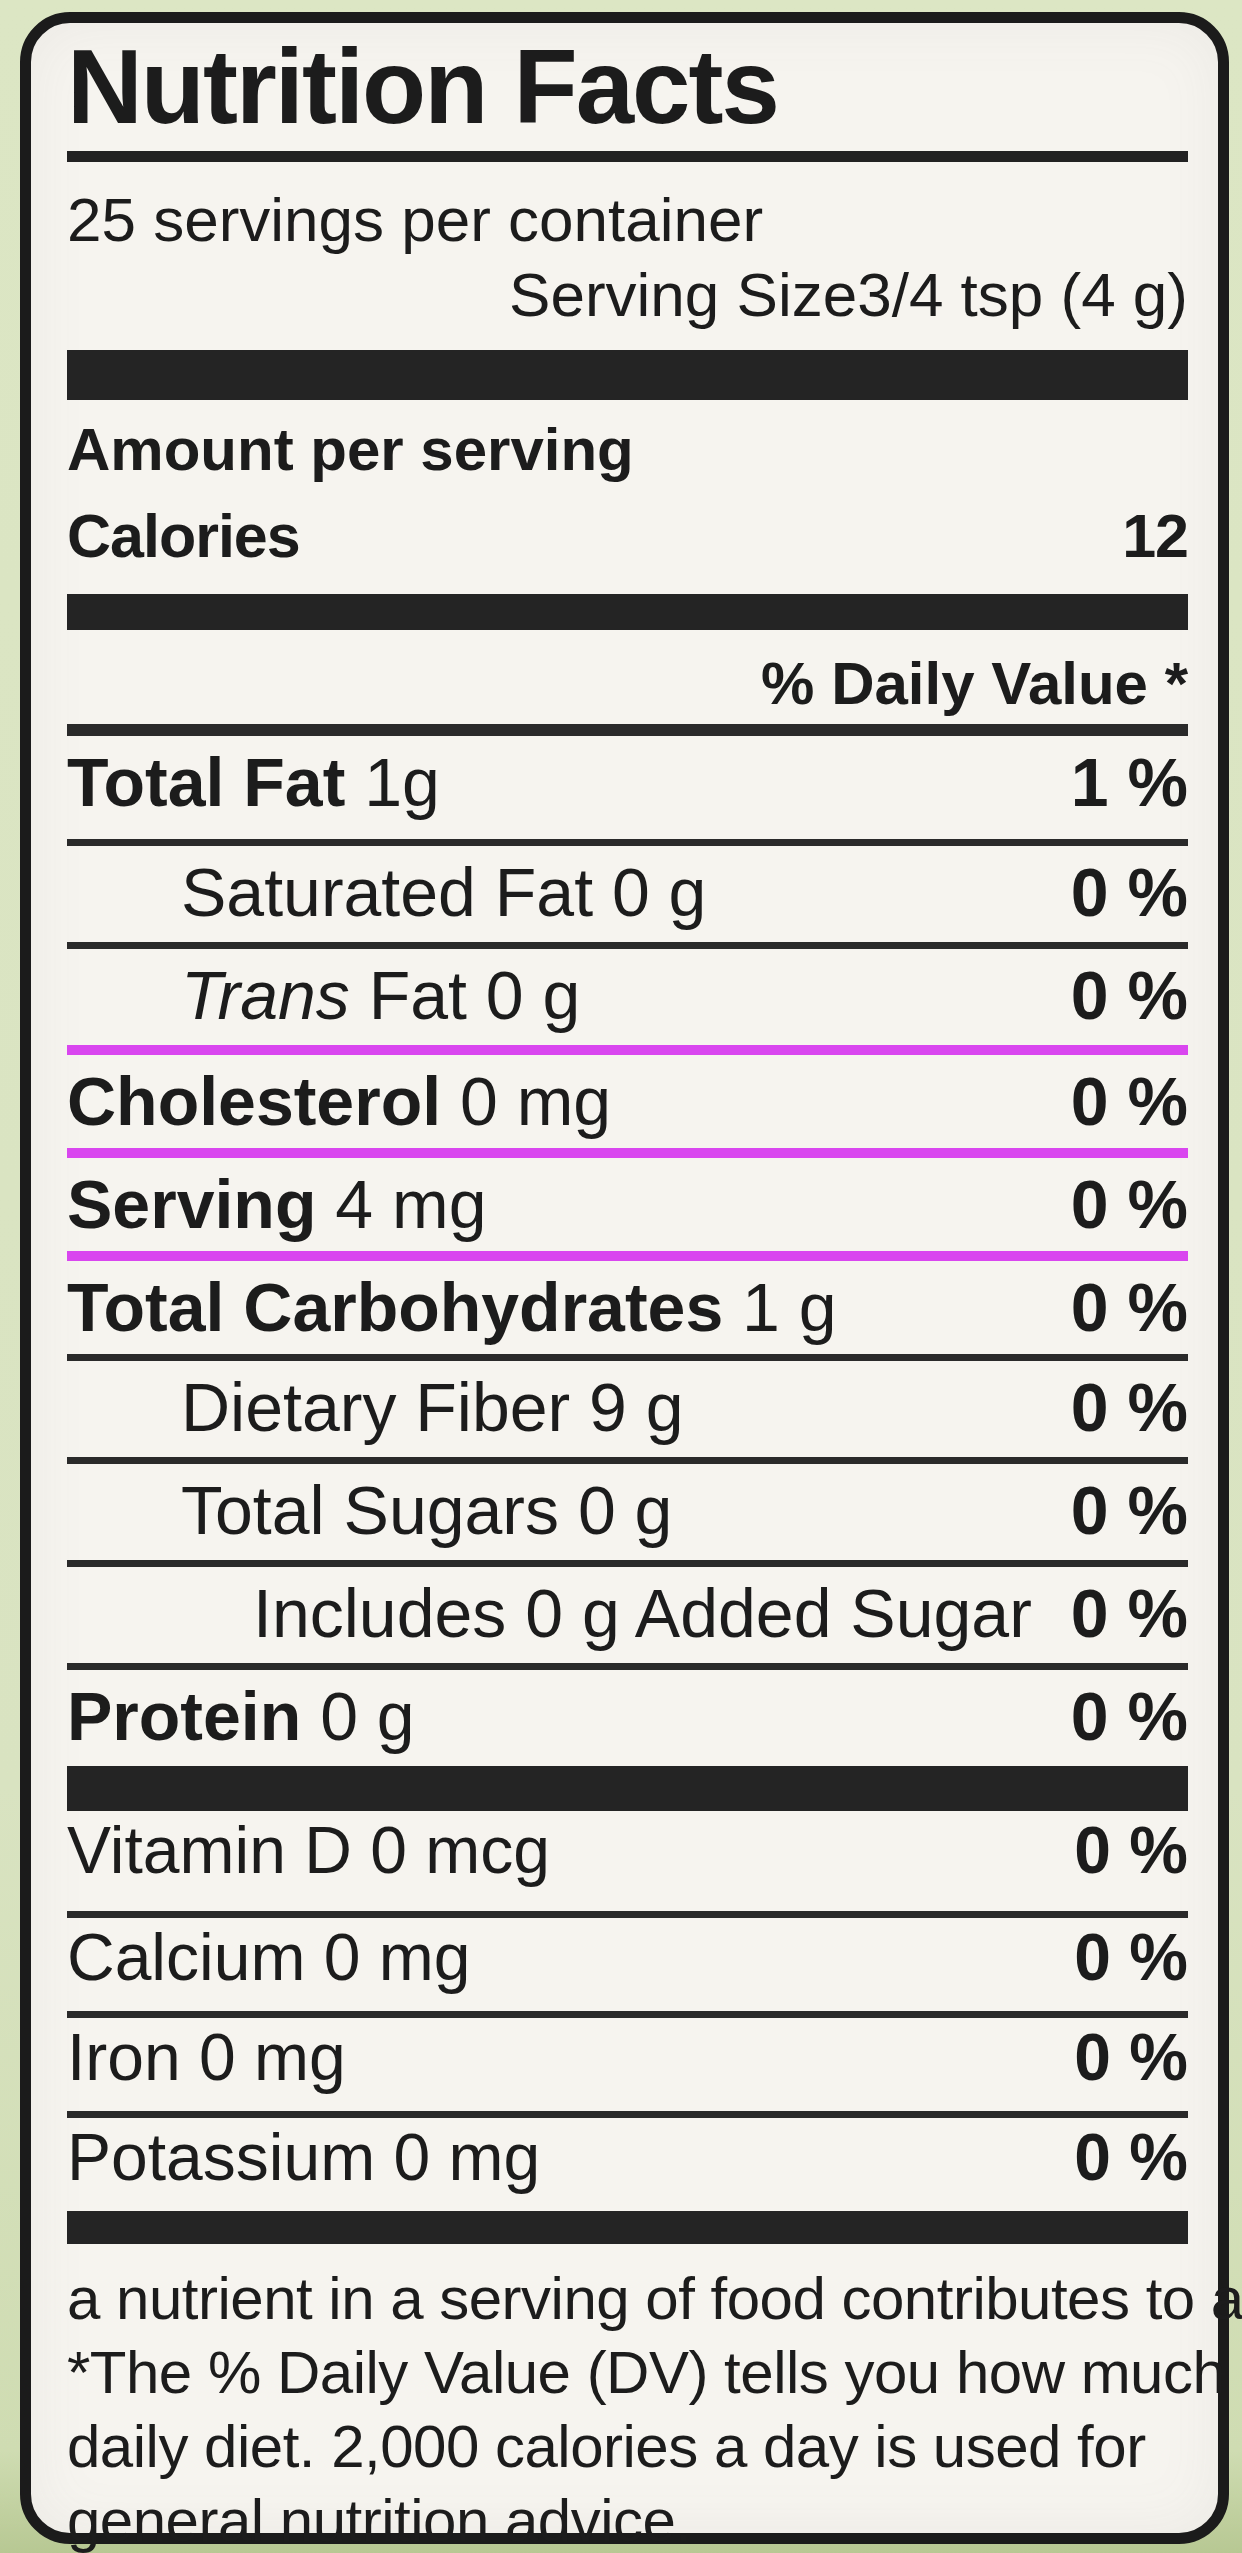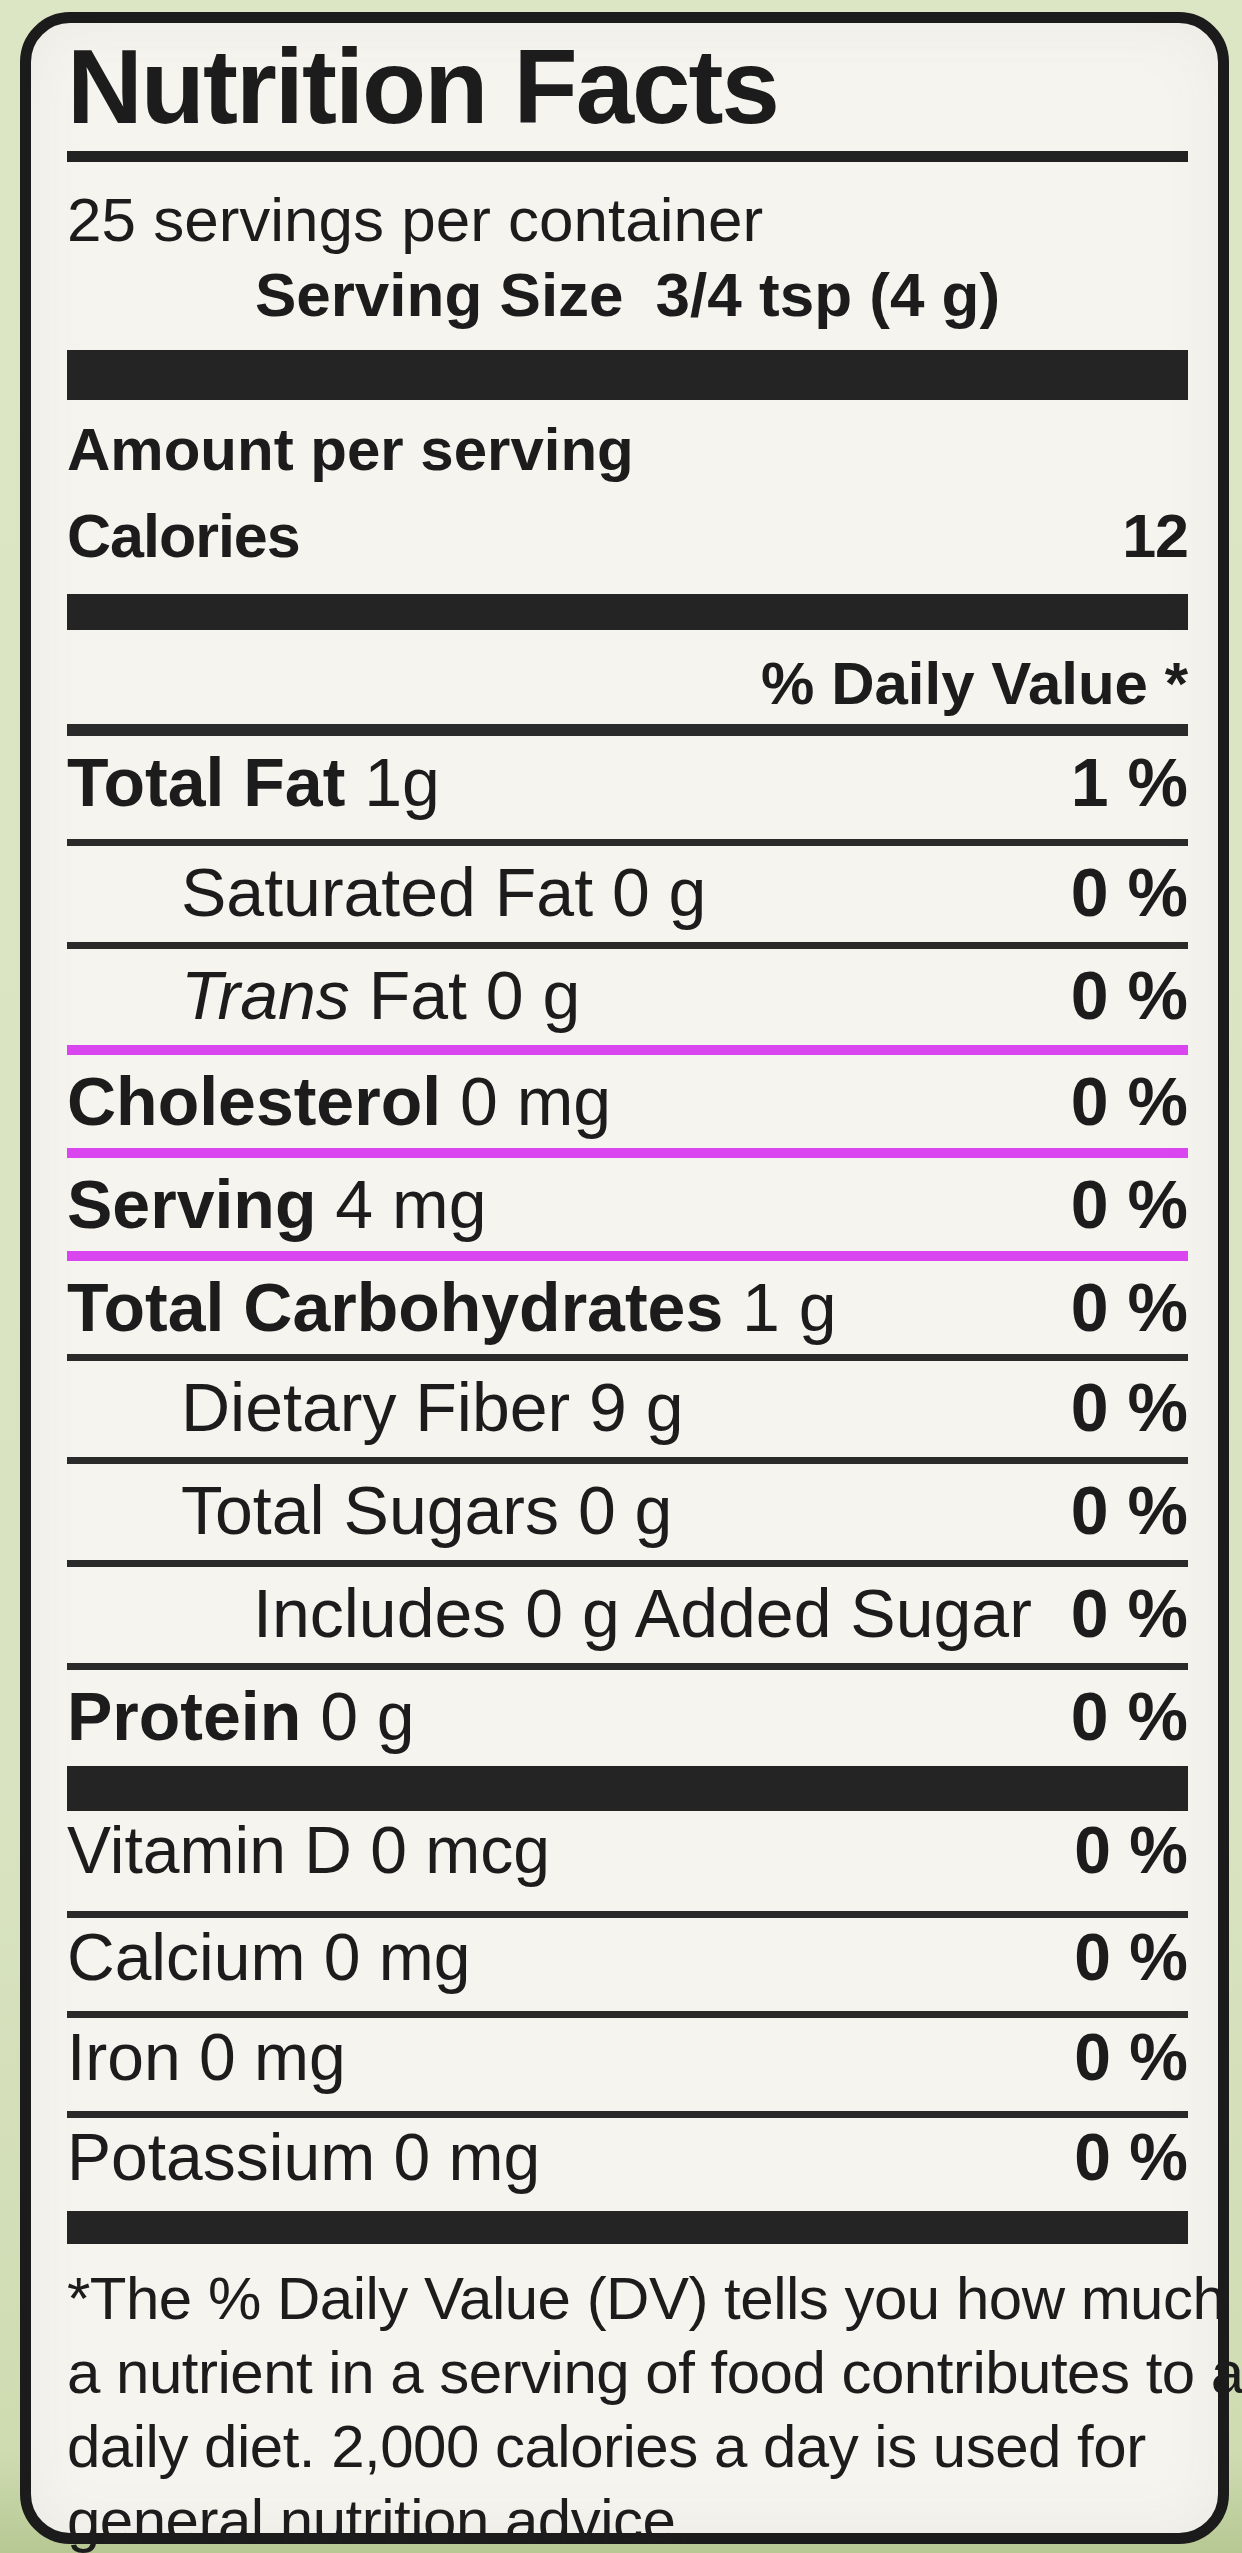--- a/index.html
+++ b/index.html
@@ -20,21 +20,21 @@
     padding:8px 30px 0 36px;
     box-sizing:border-box;
     box-shadow:inset 0 0 60px rgba(120,120,110,.08);
   }
   .title{
     font-size:105px;font-weight:bold;letter-spacing:-2px;
     line-height:112px;white-space:nowrap;
   }
   .title-rule{height:11px;background:#222;margin-top:8px;}
   .servings{font-size:62px;line-height:76px;margin-top:20px;}
-  .ss-row{display:flex;justify-content:center;font-size:62px;font-weight:bold;line-height:74px;gap:32px;}
+  .ss-row{display:flex;justify-content:flex-end;font-size:62px;font-weight:normal;line-height:74px;}
   .bar{background:#242424;}
   .bar-xl{height:50px;margin-top:18px;}
   .bar-md{height:36px;margin-top:8px;}
   .bar-lg{height:45px;}
   .bar-sm{height:33px;}
   .aps{font-size:60px;font-weight:bold;line-height:72px;margin-top:14px;}
   .cal-row{display:flex;justify-content:space-between;align-items:baseline;
     font-size:61px;font-weight:bold;line-height:100px;letter-spacing:-1px;}
   .dv-header{font-size:60px;font-weight:bold;text-align:right;line-height:72px;margin-top:18px;}
   .dv-rule{height:12px;background:#2a2a2a;margin-top:4px;}
@@ -132,19 +132,19 @@
           <span><span>Iron 0 mg</span></span>
           <span class="dv">0 %</span>
         </div>
         <div class="vrow sep-thin">
           <span><span>Potassium 0 mg</span></span>
           <span class="dv">0 %</span>
         </div>
       </div>
     <div class="bar bar-sm"></div>
     <div class="footnote" id="footnote">
+        <div class="fline">a nutrient in a serving of food contributes to a</div>
         <div class="fline">*The % Daily Value (DV) tells you how much</div>
-        <div class="fline">a nutrient in a serving of food contributes to a</div>
         <div class="fline">daily diet. 2,000 calories a day is used for</div>
         <div class="fline">general nutrition advice.</div>
       </div>
   </div>
 </div>
 
 </body></html>

